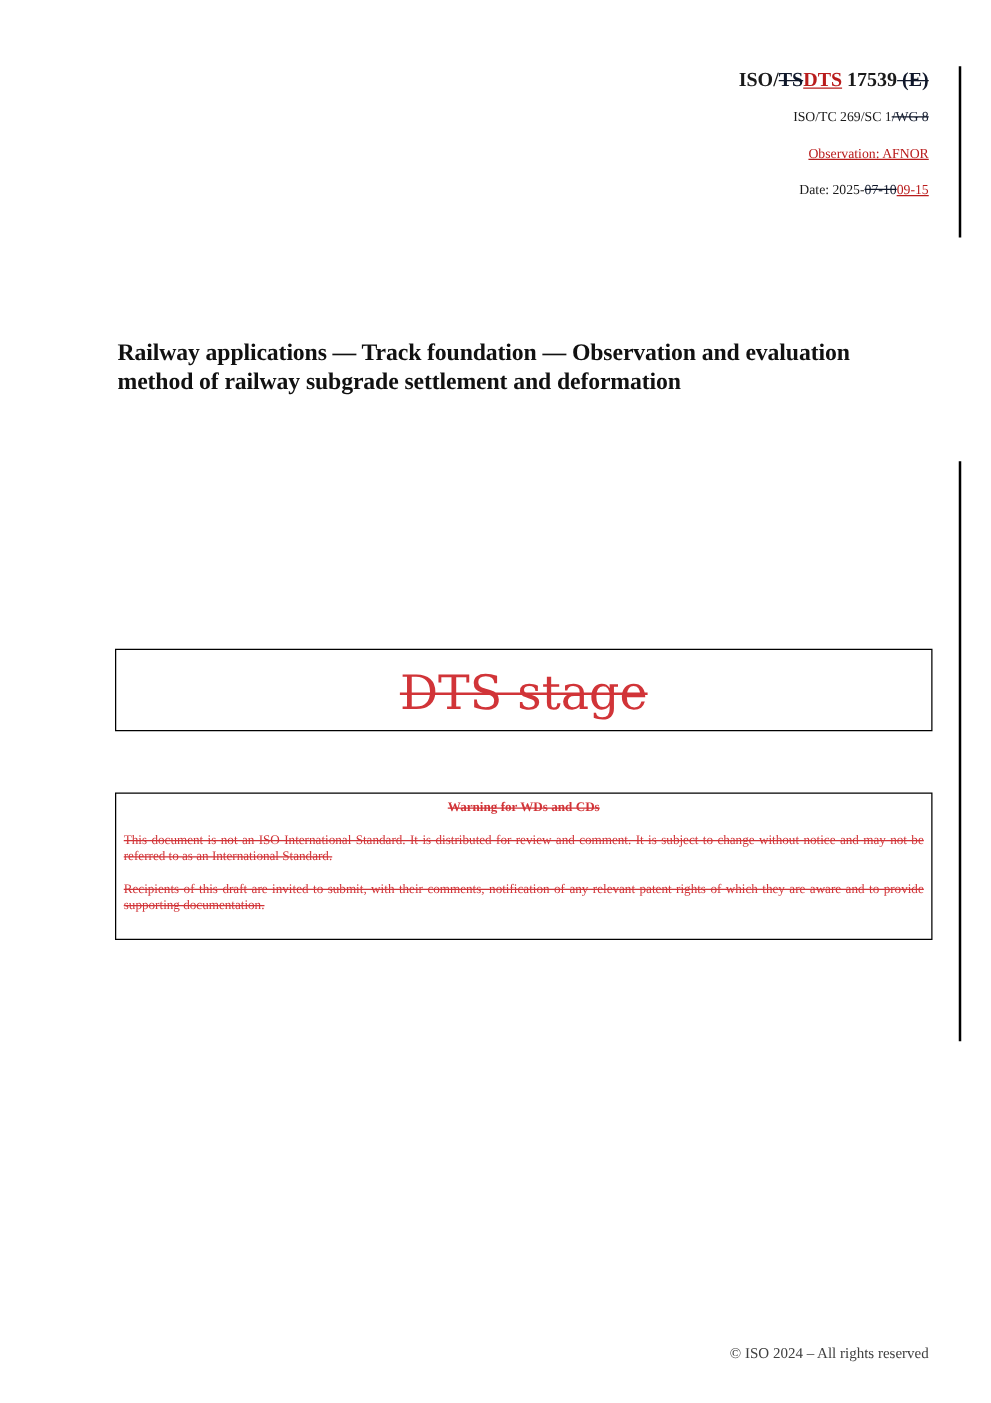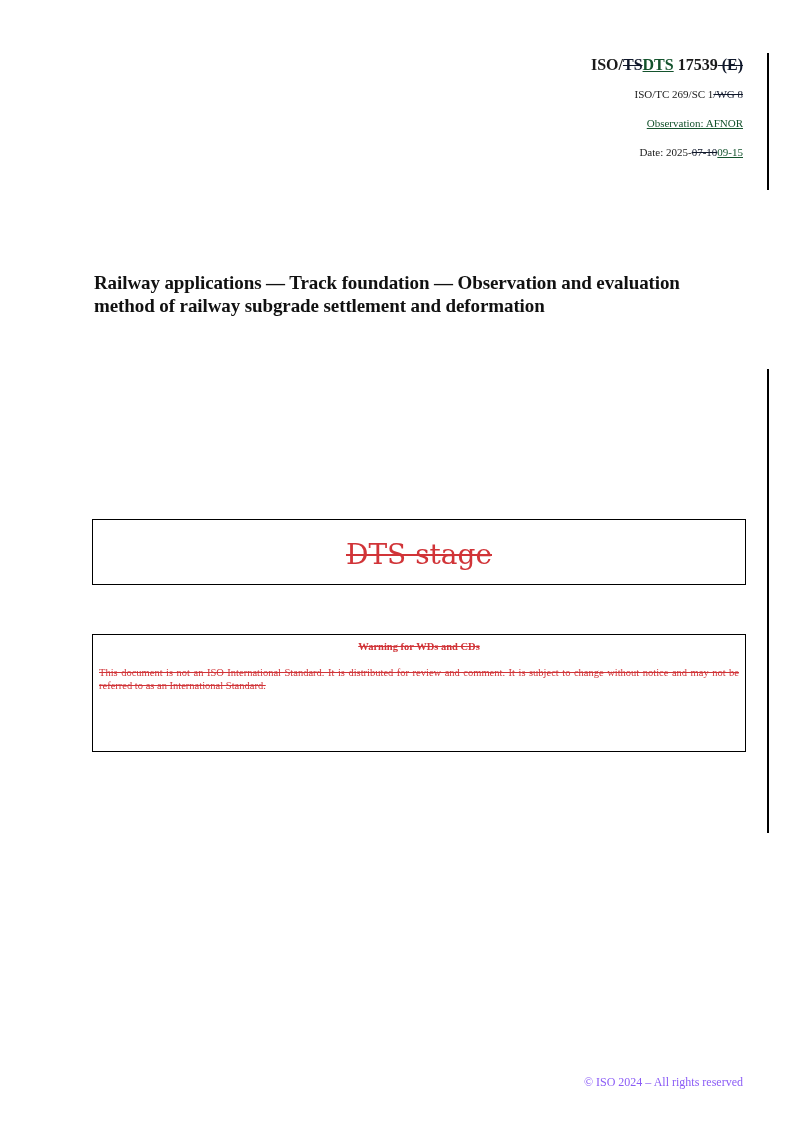--- a/index.html
+++ b/index.html
@@ -2,21 +2,21 @@
 <html><head>
   <meta charset="utf-8">
   <style>
     html, body { margin: 0; padding: 0; background: #ffffff; }
     body {
       width: 793px; height: 1122px; position: relative; overflow: hidden;
       font-family: "DejaVu Serif", "Liberation Serif", serif;
       color: #1a1a1a;
     }
     .del { text-decoration: line-through; color: #0f172a; }
-    .ins { text-decoration: underline; color: #14532d; }
+    .ins { text-decoration: underline; color: #b91c1c; }
 
     .header-block {
       position: absolute; right: 50px; top: 54px; text-align: right;
     }
     .doc-ref {
       font-family: "Liberation Serif", serif; font-weight: bold;
       font-size: 16px; line-height: 22px; margin-bottom: 10px;
     }
     .meta-line {
       font-family: "Liberation Serif", serif;
@@ -30,21 +30,21 @@
       font-family: "Liberation Serif", serif; font-weight: bold;
       font-size: 19px; line-height: 23px; color: #111;
       letter-spacing: -0.1px;
     }
     .stage-box {
       position: absolute; left: 92px; top: 519px; width: 652px; height: 64px;
       border: 1.2px solid #000;
       display: flex; align-items: center; justify-content: center;
     }
     .stage-text {
-      font-family: "DejaVu Serif", serif; font-size: 28px;
+      font-family: "DejaVu Serif", serif; font-size: 38px;
       color: #d13438; text-decoration: line-through;
       text-decoration-thickness: 2px;
       margin-top: 4px;
     }
     .warning-box {
       position: absolute; left: 92px; top: 634px; width: 652px; height: 116px;
       border: 1.2px solid #000; box-sizing: content-box;
     }
     .warning-title {
       text-align: center; font-family: Liberation Serif, serif;
@@ -54,21 +54,21 @@
     .warning-para {
       font-family: "Liberation Serif", serif; font-size: 10.5px;
       line-height: 13px; color: #d13438; text-decoration: line-through;
       text-align: justify; margin: 0 6px;
       text-align-last: left;
     }
     .warning-para.p1 { margin-top: 14px; }
     .warning-para.p2 { margin-top: 13px; }
     .footer {
       position: absolute; right: 50px; top: 1075px;
-      font-family: "Liberation Serif", serif; font-size: 12px; color: #8b5cf6;
+      font-family: "Liberation Serif", serif; font-size: 12px; color: #404040;
     }
   </style>
 </head>
 <body>
 
 <div class="header-block">
   <div class="doc-ref">
     <span>ISO/</span><span class="del">TS</span><span class="ins">DTS</span><span> 17539</span><span class="del"> (E)</span>
   </div>
   <div class="meta-line">
@@ -87,15 +87,16 @@
 
 <div class="title">Railway applications — Track foundation — Observation and evaluation method of railway subgrade settlement and deformation</div>
 
 <div class="stage-box">
   <span class="stage-text">DTS stage</span>
 </div>
 
 <div class="warning-box">
   <div class="warning-title">Warning for WDs and CDs</div>
   <div class="warning-para p1">This document is not an ISO International Standard. It is distributed for review and comment. It is subject to change without notice and may not be referred to as an International Standard.</div>
+  <div class="warning-para p2">Recipients of this draft are invited to submit, with their comments, notification of any relevant patent rights of which they are aware and to provide supporting documentation.</div>
 </div>
 
 <div class="footer">© ISO 2024 – All rights reserved</div>
 
 </body></html>

